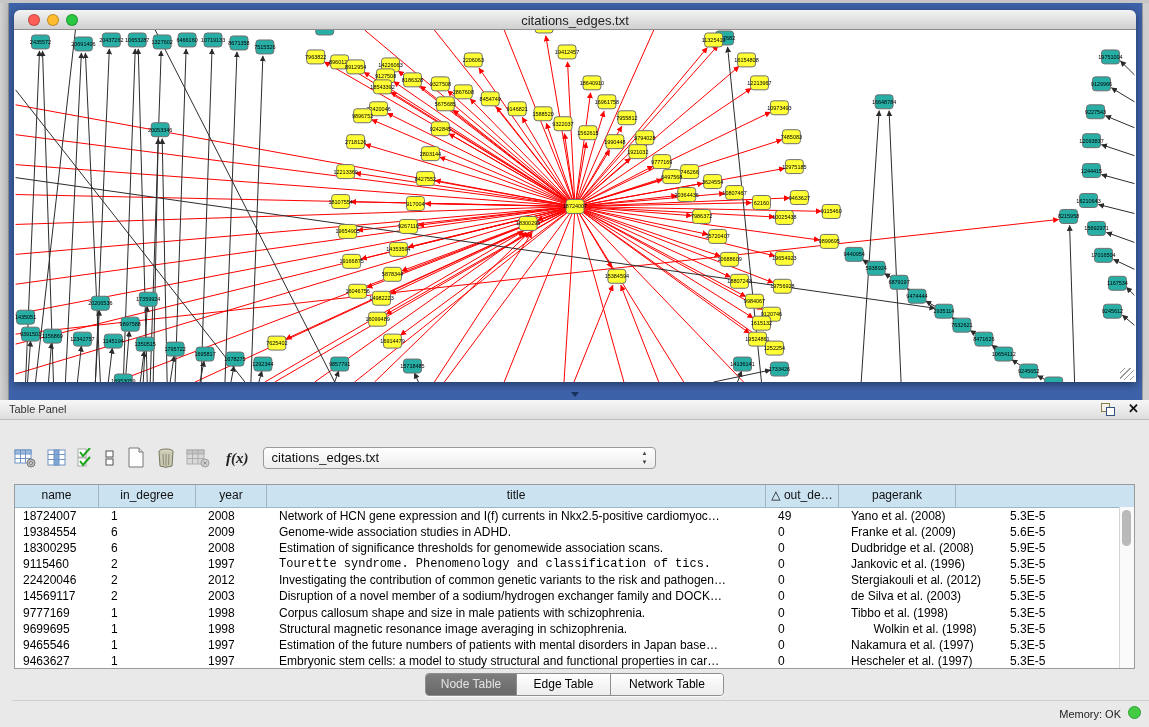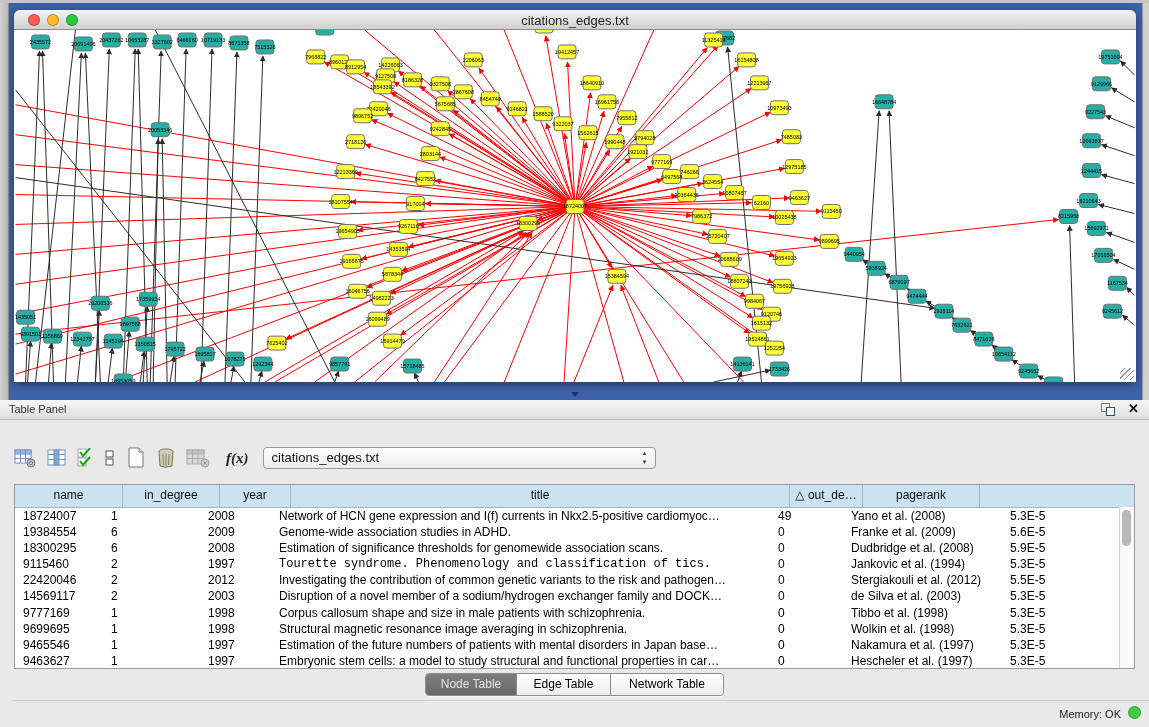--- a/index.html
+++ b/index.html
@@ -826,21 +826,21 @@
     </svg>
     <span class="fx">f(x)</span>
     <div class="combo">
       <span>citations_edges.txt</span>
       <span class="arrows">▲<br>▼</span>
     </div>
   </div>
 
   <div class="tbl">
     <div class="thead" id="thead">
-        <div class="th" style="width: 108px;">name</div>
+        <div class="th" style="width: 84px;">name</div>
         <div class="th" style="width: 97px;">in_degree</div>
         <div class="th" style="width: 71px;">year</div>
         <div class="th" style="width: 499px;">title</div>
         <div class="th" style="width: 73px;">△ out_de…</div>
         <div class="th" style="width: 117px;">pagerank</div>
       </div>
     <div id="tbody">
         <div class="trow">
           <div class="td" style="width: 88px;">18724007</div>
           <div class="td" style="width: 97px;">1</div>
@@ -867,21 +867,21 @@
           <div class="td" style="width: 73px;">0</div>
           <div class="td" style="width: 159px;">Dudbridge et al. (2008)</div>
           <div class="td" style="width: 117px;">5.9E-5</div>
         </div>
         <div class="trow">
           <div class="td" style="width: 88px;">9115460</div>
           <div class="td" style="width: 97px;">2</div>
           <div class="td" style="width: 71px;">1997</div>
           <div class="td" style="width: 499px; font-family: Liberation Mono, monospace;">Tourette syndrome. Phenomenology and classification of tics.</div>
           <div class="td" style="width: 73px;">0</div>
-          <div class="td" style="width: 159px;">Jankovic et al. (1994)</div>
+          <div class="td" style="width: 159px;">Jankovic et al. (1996)</div>
           <div class="td" style="width: 117px;">5.3E-5</div>
         </div>
         <div class="trow">
           <div class="td" style="width: 88px;">22420046</div>
           <div class="td" style="width: 97px;">2</div>
           <div class="td" style="width: 71px;">2012</div>
           <div class="td" style="width: 499px;">Investigating the contribution of common genetic variants to the risk and pathogen…</div>
           <div class="td" style="width: 73px;">0</div>
           <div class="td" style="width: 159px;">Stergiakouli et al. (2012)</div>
           <div class="td" style="width: 117px;">5.5E-5</div>
@@ -903,21 +903,21 @@
           <div class="td" style="width: 73px;">0</div>
           <div class="td" style="width: 159px;">Tibbo et al. (1998)</div>
           <div class="td" style="width: 117px;">5.3E-5</div>
         </div>
         <div class="trow">
           <div class="td" style="width: 88px;">9699695</div>
           <div class="td" style="width: 97px;">1</div>
           <div class="td" style="width: 71px;">1998</div>
           <div class="td" style="width: 499px;">Structural magnetic resonance image averaging in schizophrenia.</div>
           <div class="td" style="width: 73px;">0</div>
-          <div class="td" style="width: 159px;">Wolkin et al. (1998)</div>
+          <div class="td" style="width: 159px; text-align: center;">Wolkin et al. (1998)</div>
           <div class="td" style="width: 117px;">5.3E-5</div>
         </div>
         <div class="trow">
           <div class="td" style="width: 88px;">9465546</div>
           <div class="td" style="width: 97px;">1</div>
           <div class="td" style="width: 71px;">1997</div>
           <div class="td" style="width: 499px;">Estimation of the future numbers of patients with mental disorders in Japan base…</div>
           <div class="td" style="width: 73px;">0</div>
           <div class="td" style="width: 159px;">Nakamura et al. (1997)</div>
           <div class="td" style="width: 117px;">5.3E-5</div>

